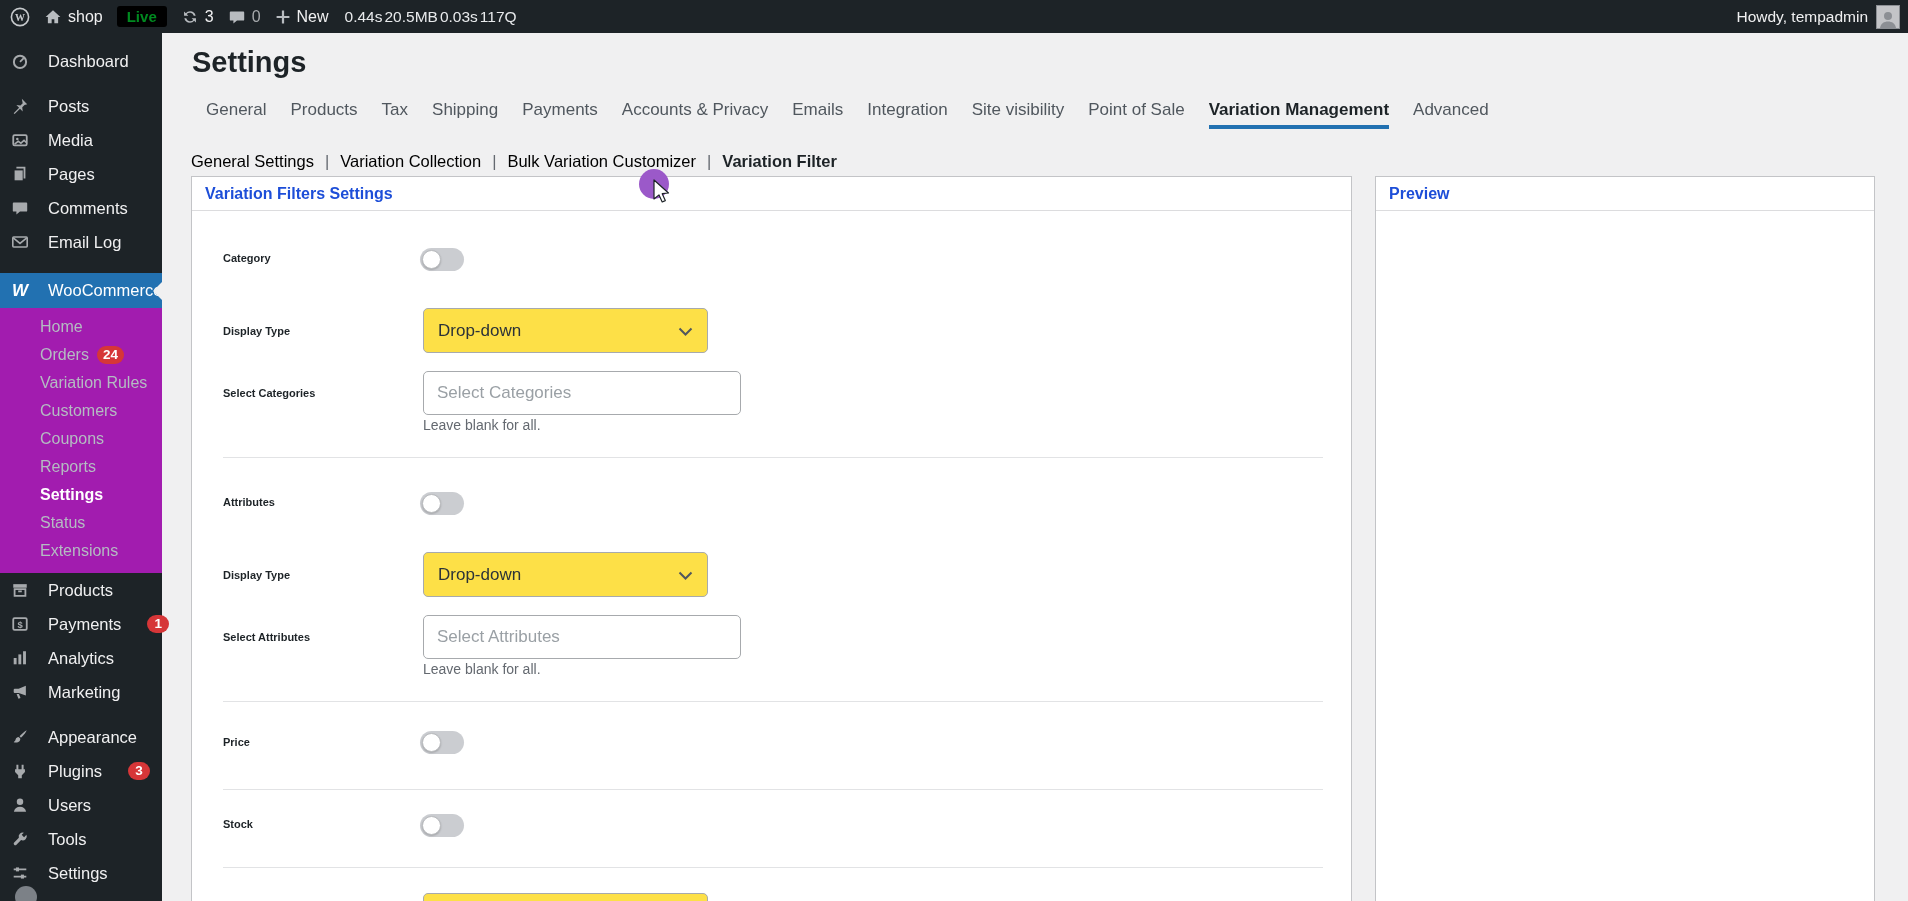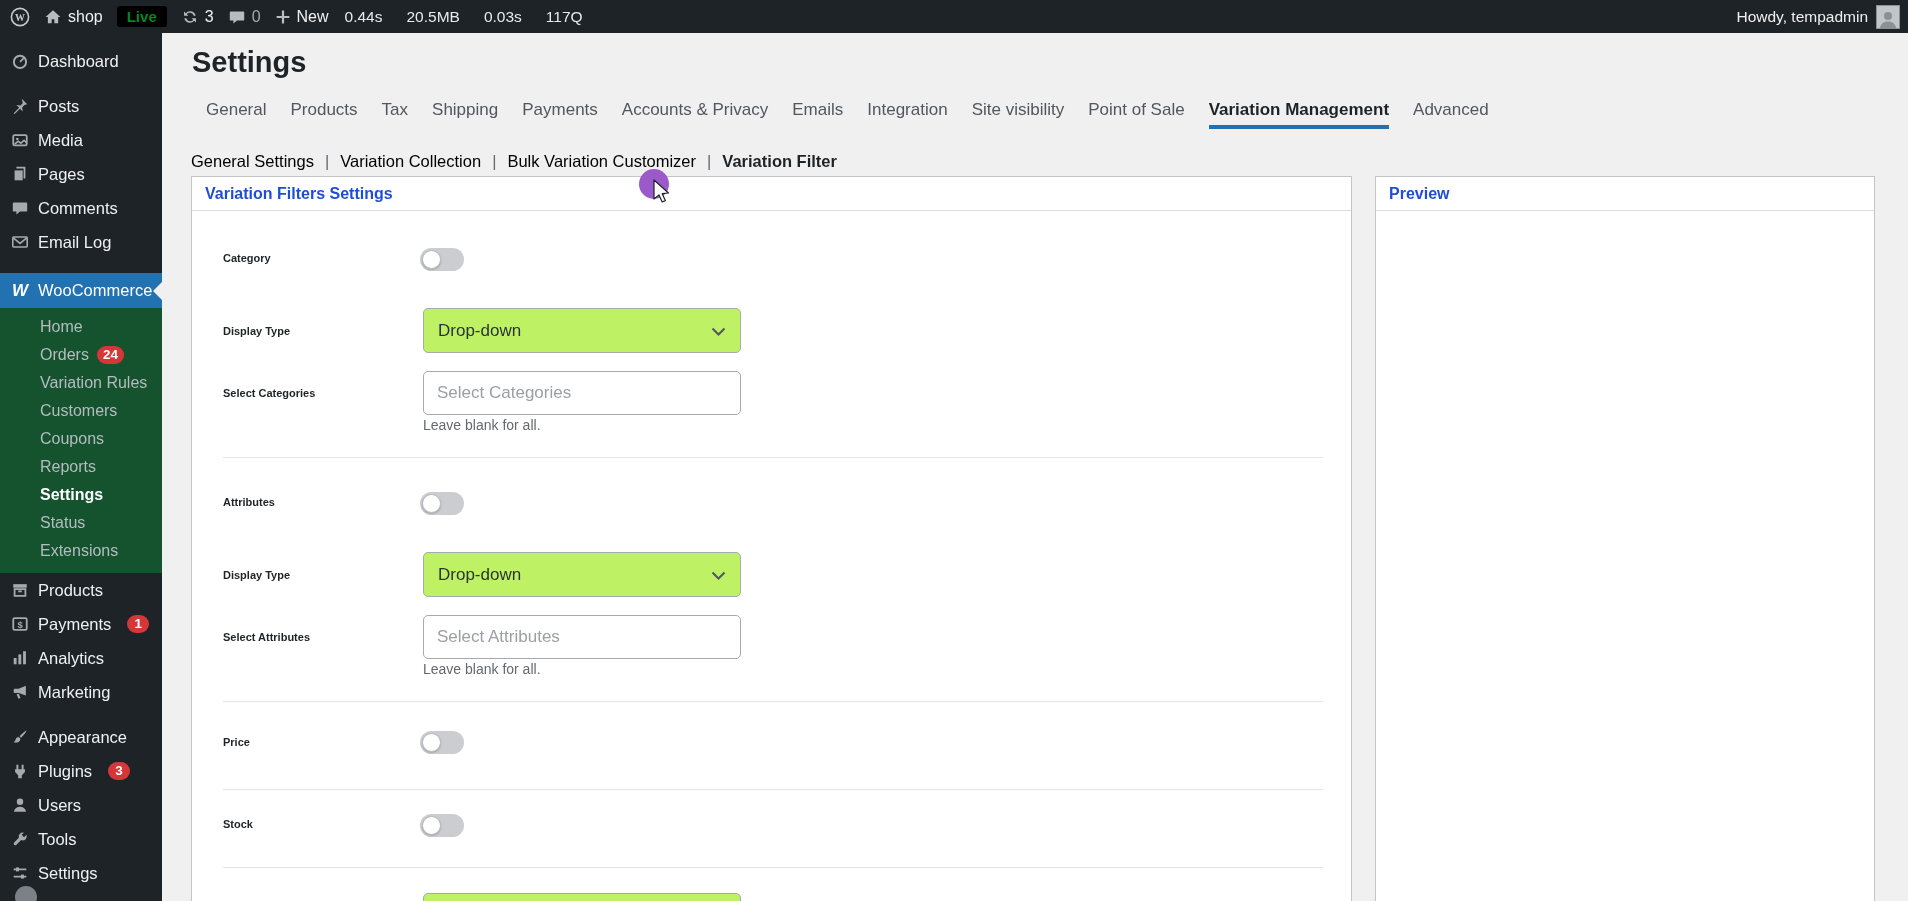--- a/index.html
+++ b/index.html
@@ -17,49 +17,49 @@
   }
   .ab-item { display:flex; align-items:center; gap:6px; margin-left:14px; white-space:nowrap; }
   .ab-item:first-child { margin-left:10px; }
   .ab-icon svg { display:block; }
   .ab-live {
     background:#000000; color:#008a20; font-weight:700; font-size:15px;
     border-radius:3px; padding:2px 10px; margin-left:14px;
   }
   .ab-count { color:#f0f0f1; }
   .ab-count-muted { color:#a7aaad; }
-  .ab-perf { margin-left:16px; display:flex; gap:24px; font-size:15.5px; color:#e8eaec;justify-content:space-between; }
+  .ab-perf { margin-left:16px; display:flex; gap:2px; font-size:15.5px; color:#e8eaec;justify-content:space-between; }
   .ab-right { margin-left:auto; display:flex; align-items:center; gap:8px; margin-right:8px; font-size:15.5px; }
   .ab-avatar {
     width:24px; height:24px; background:#c3c4c7; border:1px solid #8c8f94;
     display:flex; align-items:flex-end; justify-content:center; overflow:hidden;
   }
 
   
   #sidebar {
     position:absolute; top:33px; left:0; width:162px; height:868px;
     background:#1d2327; color:#f0f0f1; font-size:16.5px;
   }
   .menu-item {
-    height:34px; display:flex; align-items:center; padding-left:10px; gap:8px;
+    height:34px; display:flex; align-items:center; padding-left:10px; gap:18px;
     position:relative; cursor:pointer;
   }
   .menu-item .icon { width:20px; height:20px; display:flex; align-items:center; justify-content:center; flex-shrink:0; }
   .menu-item .icon svg { fill:#a7aaad; stroke:#a7aaad; }
   .gap { height:11px; }
   .gap-lg { height:14px; }
   .woo-current {
     height:35px; background:#2271b1; color:#fff; font-weight:400;
   }
   .woo-arrow {
     position:absolute; right:0; top:50%; transform:translateY(-50%);
     width:0; height:0; border:9px solid transparent; border-right-color:#f0f0f1; border-left:none;
   }
   .woo-w { font-weight:800; font-size:17px; color:#fff; font-style:italic; }
-  #woo-submenu { padding:5px 0 8px 0; background:#14532d; }
+  #woo-submenu { padding:5px 0 8px 0; background:#a21caf; }
   .submenu-item {
     height:28px; display:flex; align-items:center; padding-left:40px;
     color:#b4bcc2; font-size:16px; cursor:pointer;
   }
   .submenu-item.active { color:#fff; font-weight:700; }
   .badge {
     background:#d63638; color:#fff; border-radius:10px; min-width:22px; text-align:center;
     padding:2px 6px; font-size:13.5px; font-weight:600; margin-left:8px; line-height:1;
   }
   #sidebar-partial-icon {
@@ -90,22 +90,22 @@
   .flabel { position:absolute; left:31px; font-size:11px; font-weight:700; color:#1d2327; line-height:20px; }
   .toggle {
     position:absolute; left:228px; width:44px; height:23px; border-radius:12px;
     background:#cbcdd1; cursor:pointer;
   }
   .toggle .knob {
     position:absolute; left:2px; top:2px; width:19px; height:19px; border-radius:50%;
     background:#fff; border:1px solid #b9bbbe; box-shadow:0 1px 2px rgba(0,0,0,.2);
   }
   .fselect {
-    position:absolute; left:231px; width:318px; height:45px;
-    border:1px solid #a7aaad; border-radius:5px; background:#bef264;
+    position:absolute; left:231px; width:285px; height:45px;
+    border:1px solid #a7aaad; border-radius:5px; background:#fde047;
     display:flex; align-items:center; padding:0 14px; font-size:17px; color:#2c3338;
     cursor:pointer;
   }
   .fselect .chev { margin-left:auto; }
   .finput {
     position:absolute; left:231px; width:318px; height:44px;
     border:1px solid #a7aaad; border-radius:5px; background:#fff;
     padding:0 13px; font-size:17px; color:#2c3338; font-family:"Liberation Sans",sans-serif;
   }
   .finput::placeholder { color:#9aa0a5; opacity:1; }

